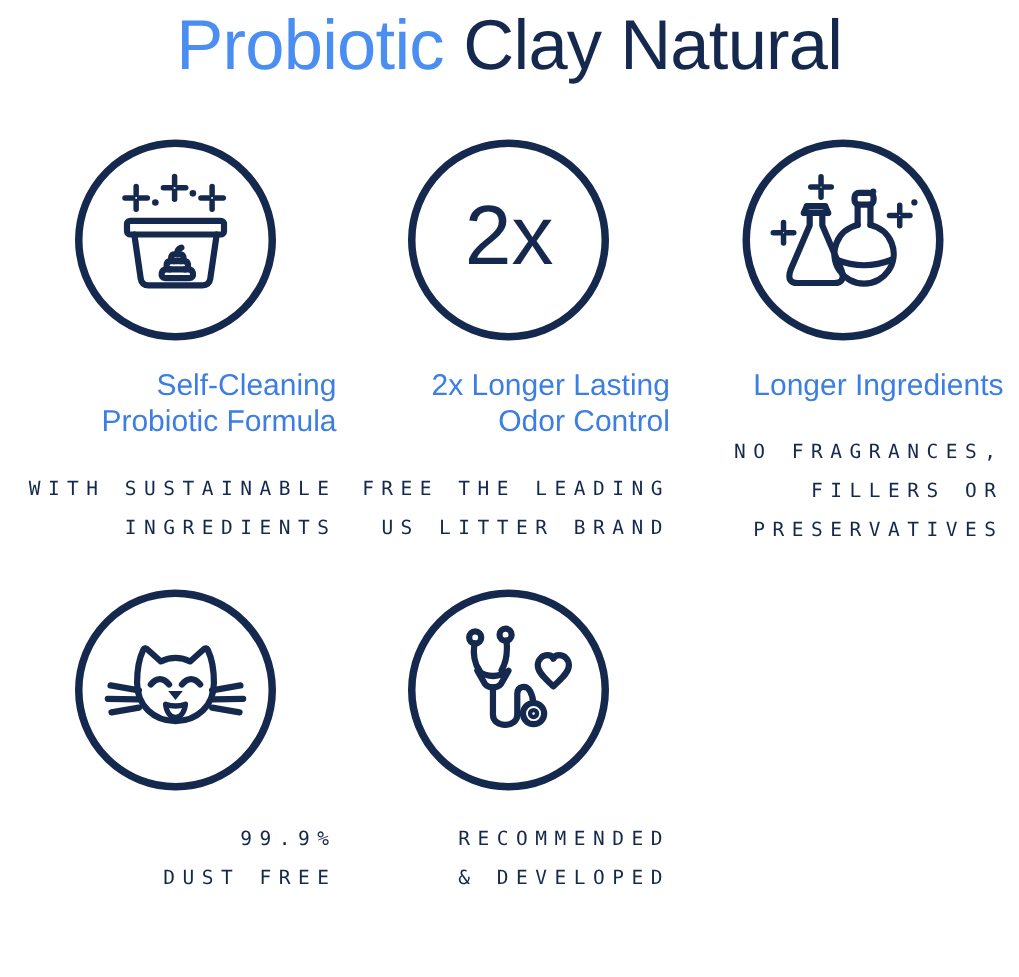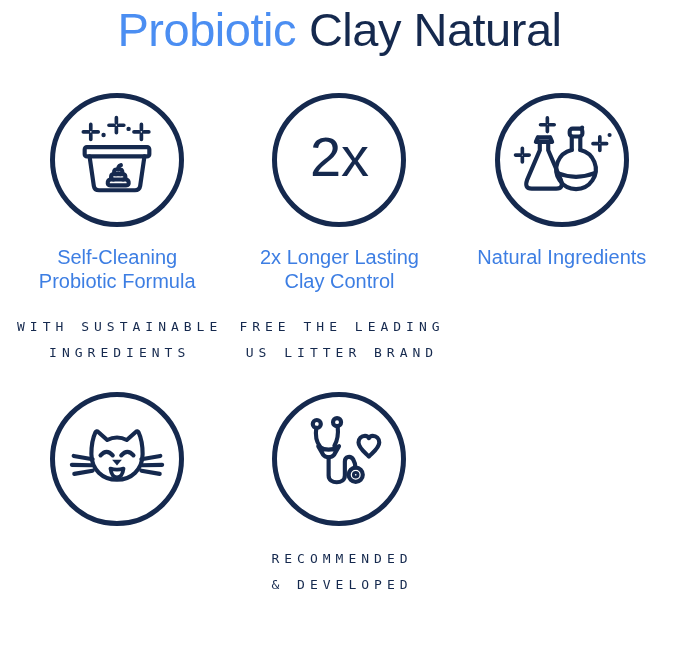--- a/index.html
+++ b/index.html
@@ -35,21 +35,21 @@
 
   
   .grid {
     margin-top: 36px;
     padding: 0 10px;
     display: grid;
     grid-template-columns: repeat(3, 1fr);
     column-gap: 8px;
     row-gap: 26px;
   }
-  .feature { text-align: center; }
+  .feature { text-align: right; }
   .circle {
     width: 134px; height: 134px;
     margin: 0 auto;
     border: 5px solid var(--navy);
     border-radius: 50%;
     display: flex;
     align-items: center;
     justify-content: center;
     background: var(--bg);
   }
@@ -133,21 +133,21 @@
 Probiotic Formula</h2>
       <p class="subtext">WITH SUSTAINABLE
 INGREDIENTS</p>
     </section>
 
     <section class="feature">
       <div class="circle">
         <span class="two-x">2x</span>
       </div>
       <h2 class="heading">2x Longer Lasting
-Clay Control</h2>
+Odor Control</h2>
       <p class="subtext">FREE THE LEADING
 US LITTER BRAND</p>
     </section>
 
 
     <section class="feature">
       <div class="circle">
         <svg viewBox="0 0 100 100">
           <g class="icon-stroke">
 
@@ -164,21 +164,24 @@
             <path d="M58 30.7 V41.8 M65 30.7 V41.8"></path>
             <path d="M58 41.8 A16.2 16.2 0 1 0 65 41.8"></path>
             <path d="M46.4 60.8 Q61.5 66.8 76.6 60.8"></path>
           </g>
           <g class="icon-fill">
             <circle cx="66.5" cy="23.5" r="1.7"></circle>
             <circle cx="89" cy="29.5" r="1.7"></circle>
           </g>
         </svg>
       </div>
-      <h2 class="heading">Natural Ingredients</h2>
+      <h2 class="heading">Longer Ingredients</h2>
+      <p class="subtext">NO FRAGRANCES,
+FILLERS OR
+PRESERVATIVES</p>
     </section>
 
     <section class="feature">
       <div class="circle">
         <svg viewBox="0 0 100 100">
           <g class="icon-stroke">
 
             <path d="M29 46 C29 38.6 30.1 32.8 32.4 28 C32.8 27.2 33.8 27 34.4 27.6 L42 34.4 C44.5 33.1 47.2 32.4 50 32.4 C52.8 32.4 55.5 33.1 58 34.4 L65.6 27.6 C66.2 27 67.2 27.2 67.6 28 C69.9 32.8 71 38.6 71 46 C71 58.6 61.8 67 50 67 C38.2 67 29 58.6 29 46 Z"></path>
 
             <path d="M36.5 47 Q41.5 41.2 46.5 47"></path>
@@ -186,20 +189,22 @@
 
             <path d="M44.6 57.8 C45.2 62.5 47.4 65 50 65 C52.6 65 54.8 62.5 55.4 57.8 C51.9 59 48.1 59 44.6 57.8 Z" stroke-width="3"></path>
 
             <path d="M14.5 47.5 L30 50.2 M13 54.8 L29.5 55.1 M15 62.2 L30 59.6"></path>
             <path d="M85.5 47.5 L70 50.2 M87 54.8 L70.5 55.1 M85 62.2 L70 59.6"></path>
           </g>
 
           <path class="icon-fill" d="M46 50.6 H54 L50 55.4 Z"></path>
         </svg>
       </div>
+      <p class="subtext">99.9%
+DUST FREE</p>
     </section>
 
     <section class="feature">
       <div class="circle">
         <svg viewBox="0 0 100 100">
           <g class="icon-stroke">
 
             <circle cx="31.8" cy="21.3" r="3.3"></circle>
             <circle cx="48.4" cy="19.8" r="3.3"></circle>
 

